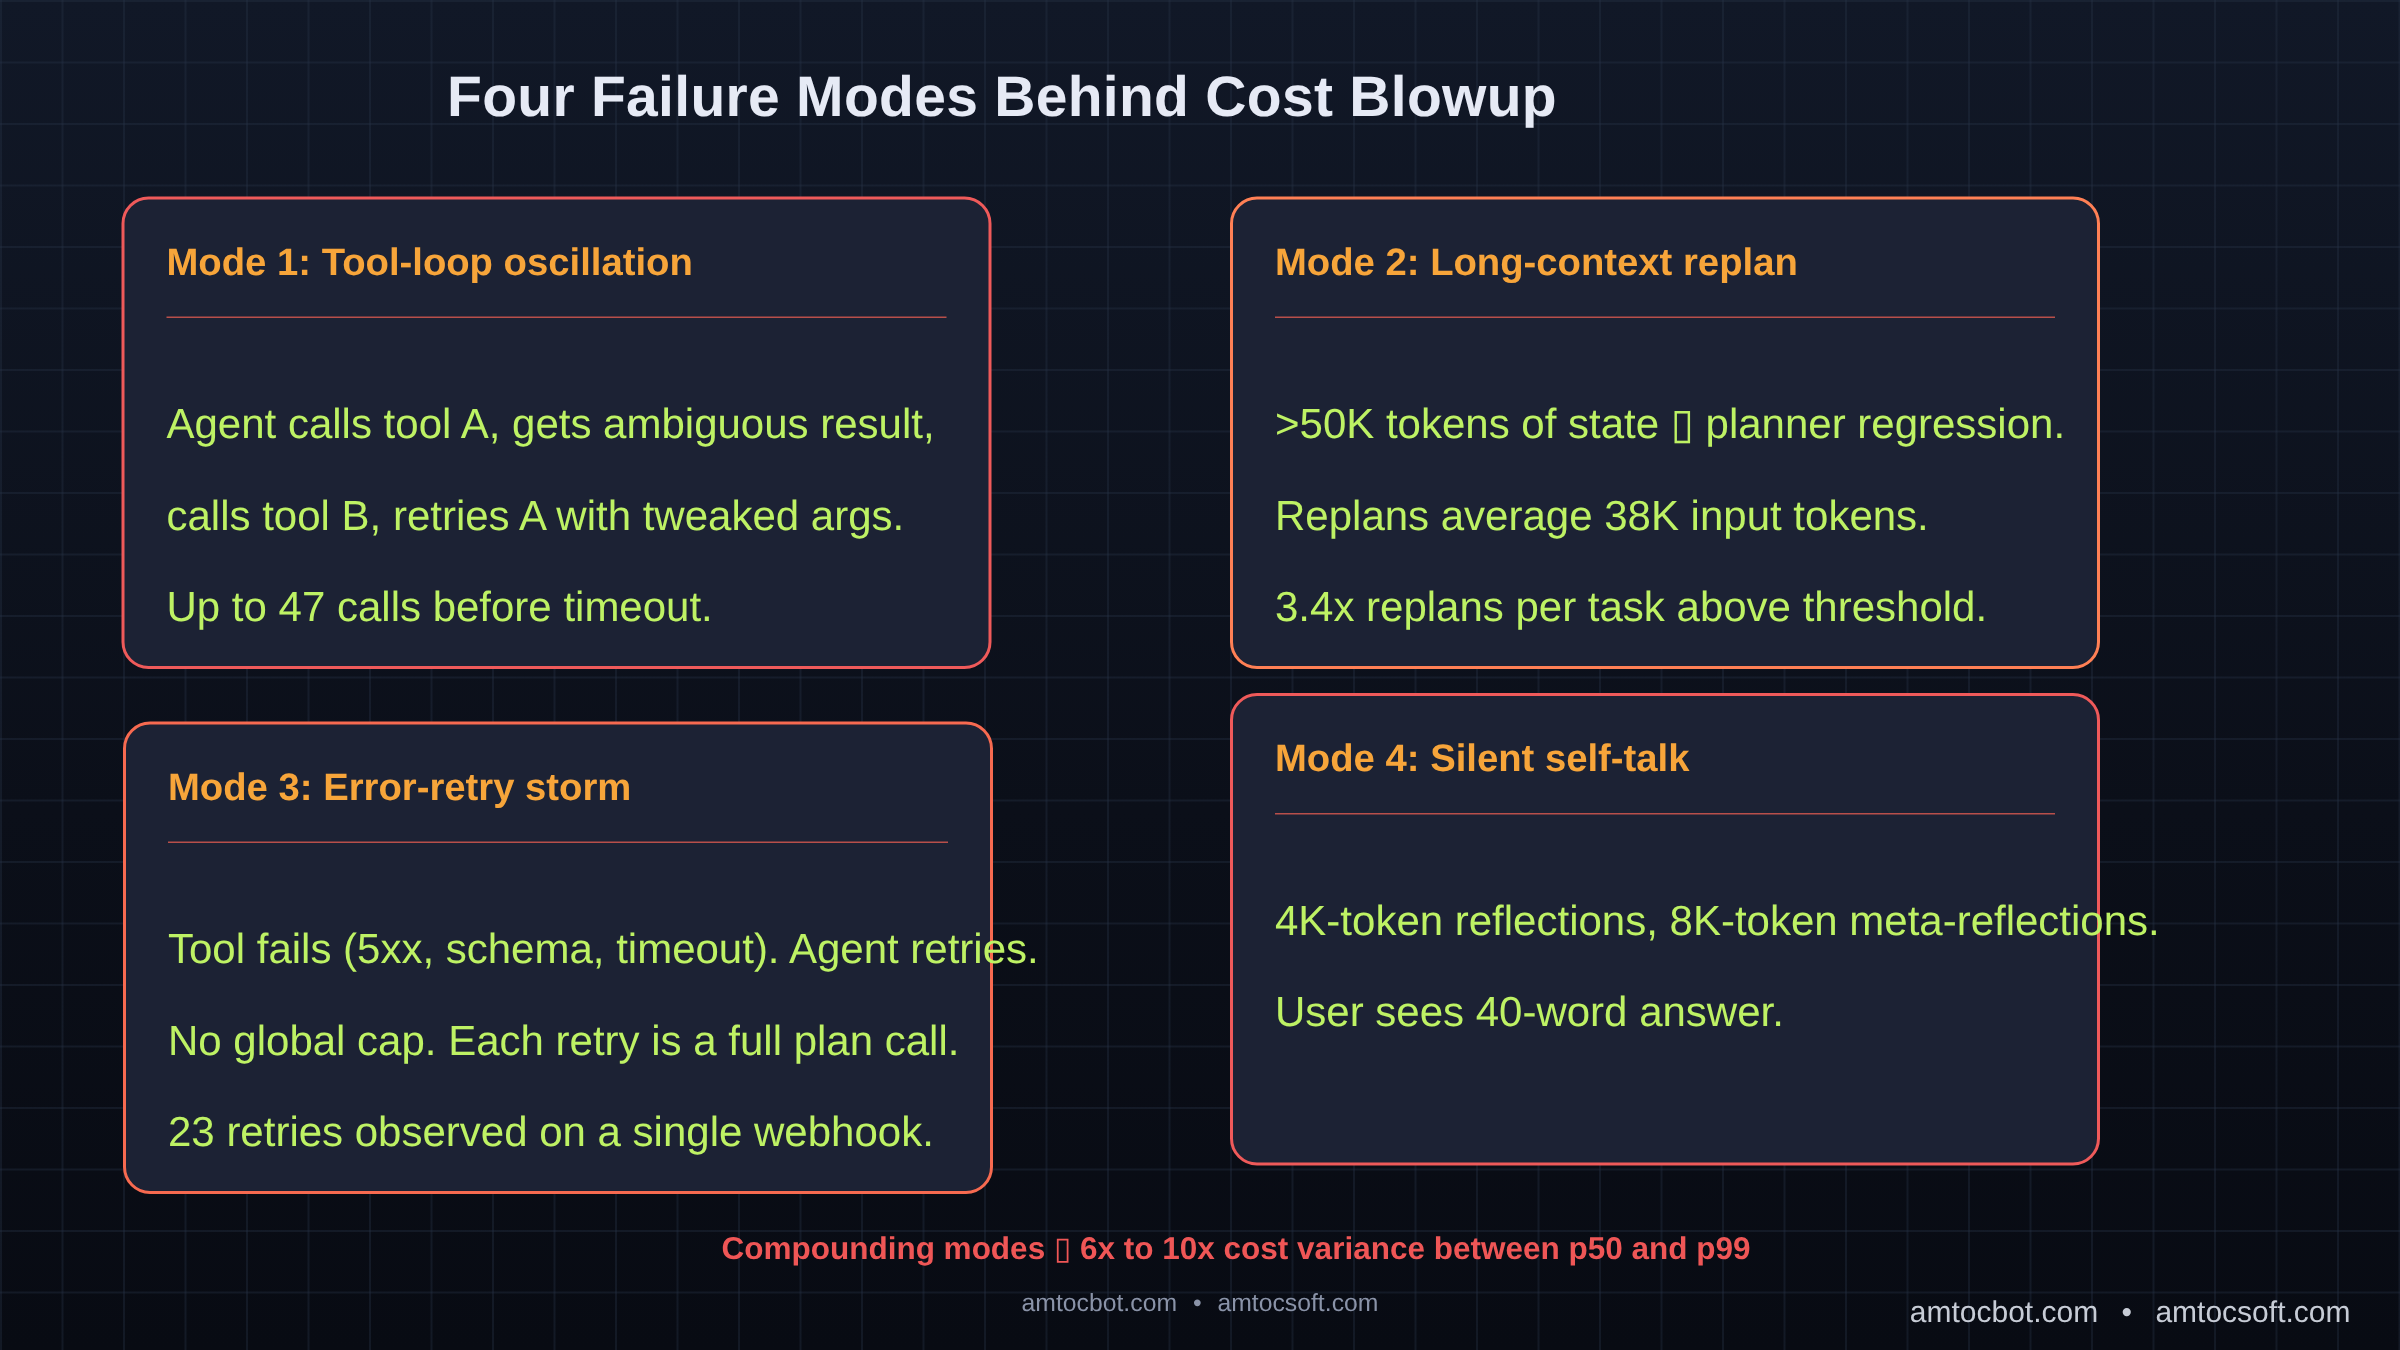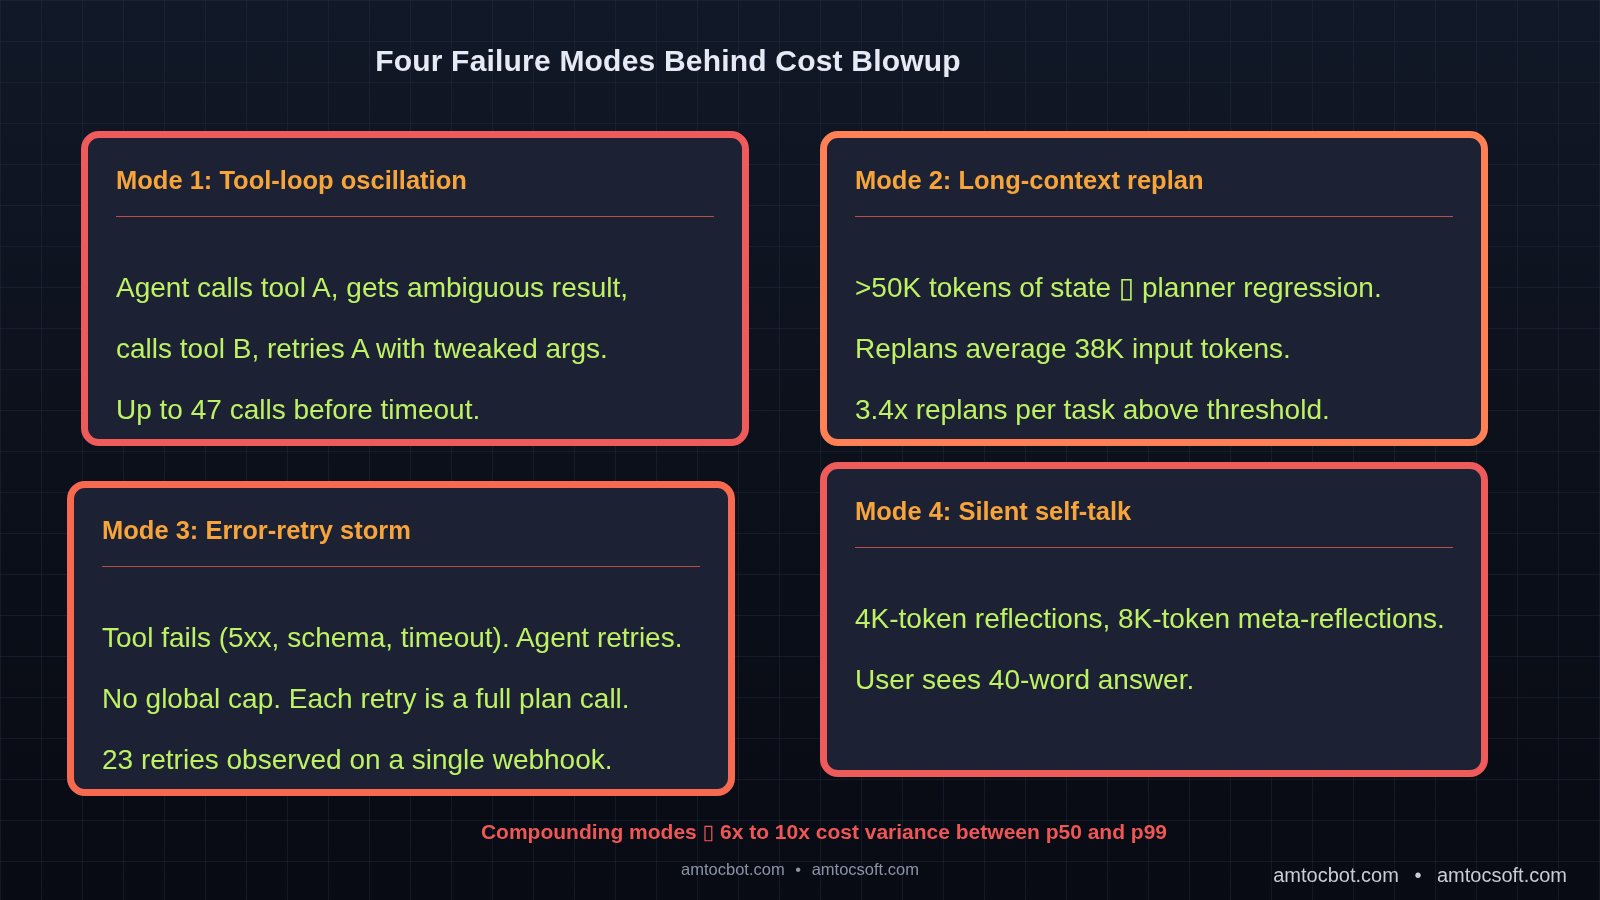--- a/index.html
+++ b/index.html
@@ -8,26 +8,26 @@
     background-color: #0c111c;
     background-image:
       linear-gradient(rgba(40,52,72,0.35) 1px, transparent 1px),
       linear-gradient(90deg, rgba(40,52,72,0.35) 1px, transparent 1px),
       linear-gradient(180deg, #111827 0%, #0b0f19 60%, #080b13 100%);
     background-size: 41px 41px, 41px 41px, 100% 100%;
     font-family: "Liberation Sans", "DejaVu Sans", sans-serif;
   }
   .title {
     position: absolute; left: 0; width: 1336px; top: 44px;
-    text-align: center; color: #e6eaf5; font-size: 30px; font-weight: bold;
+    text-align: center; color: #e6eaf5; font-size: 38px; font-weight: bold;
     letter-spacing: 0.2px;
   }
   .card {
-    position: absolute; width: 668px; height: 315px;
-    background: #1c2234; border: 7px solid #fef9c3; border-radius: 18px;
+    position: absolute; width: 580px; height: 315px;
+    background: #1c2234; border: 2px solid #fef9c3; border-radius: 18px;
     box-sizing: border-box;
   }
   .card .heading {
     position: absolute; left: 28px; top: 28px;
     color: #f7a53a; font-size: 25.5px; font-weight: bold;
   }
   .card .divider {
     position: absolute; left: 28px; right: 28px; top: 78px; height: 1px;
     background: #b84f4a;
   }
@@ -69,21 +69,21 @@
 <div class="card" style="left:820px; top:131px; border-color:#ff8055;">
   <div class="heading">Mode 2: Long-context replan</div>
   <div class="divider"></div>
   <div class="body">
     <div class="line">&gt;50K tokens of state ▯ planner regression.</div>
     <div class="line">Replans average 38K input tokens.</div>
     <div class="line">3.4x replans per task above threshold.</div>
   </div>
 </div>
 
-<div class="card" style="left:67px; top:481px; border-color:#f76a50;text-decoration:underline;">
+<div class="card" style="left:82px; top:481px; border-color:#f76a50;text-decoration:underline;">
   <div class="heading">Mode 3: Error-retry storm</div>
   <div class="divider"></div>
   <div class="body">
     <div class="line">Tool fails (5xx, schema, timeout). Agent retries.</div>
     <div class="line">No global cap. Each retry is a full plan call.</div>
     <div class="line">23 retries observed on a single webhook.</div>
   </div>
 </div>
 
 <div class="card" style="left:820px; top:462px; border-color:#ef5a5a;">

